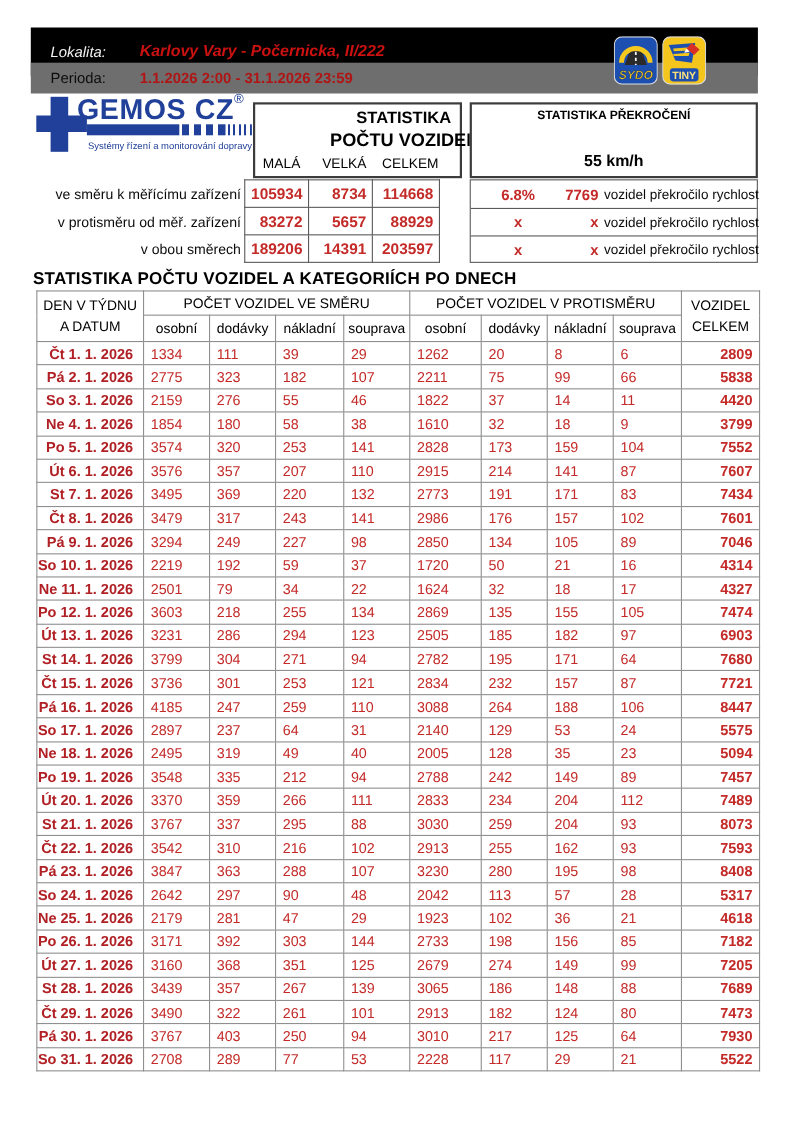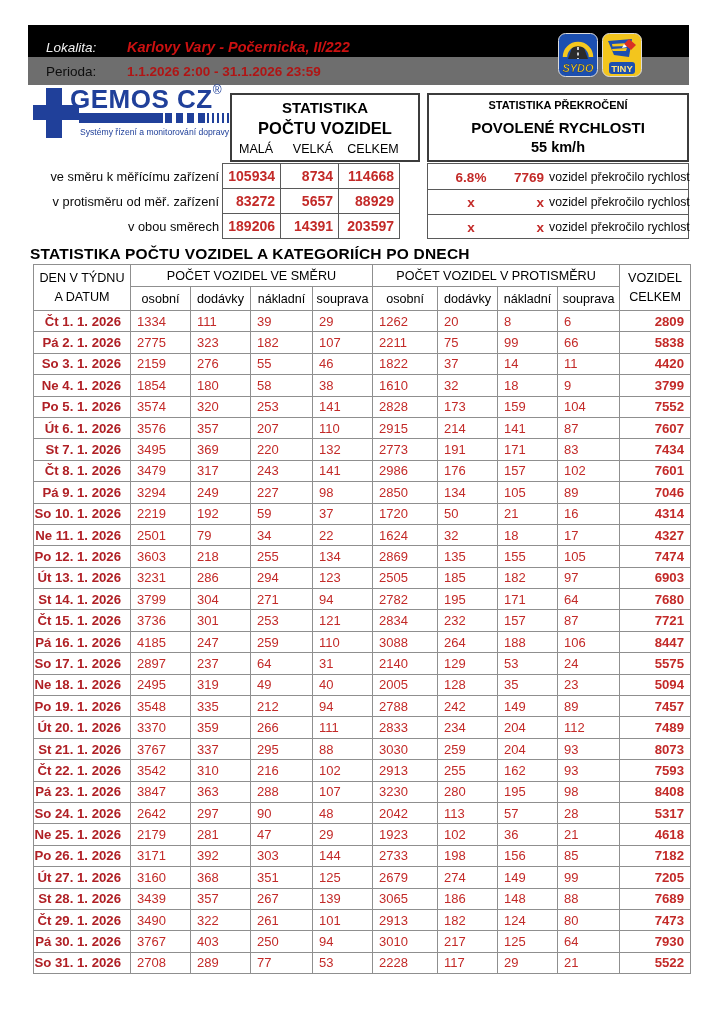--- a/index.html
+++ b/index.html
@@ -30,21 +30,21 @@
   .gemos .g-name { position:absolute; left:37px; top:-4px; font-size:26px; font-weight:bold; color:var(--brand_blue); letter-spacing:0.5px; white-space:nowrap; }
   .gemos .g-reg { font-size:12px; vertical-align:14px; font-weight:normal; }
   .gemos .g-bar-solid { position:absolute; left:46px; top:26px; width:84px; height:10px; background:var(--brand_blue); }
   .gemos .g-bar-dash { position:absolute; left:132px; top:26px; width:40px; height:10px;
       background:repeating-linear-gradient(90deg, var(--brand_blue) 0 7px, transparent 7px 11px); }
   .gemos .g-bar-tick { position:absolute; left:174px; top:26px; width:22px; height:10px;
       background:repeating-linear-gradient(90deg, var(--brand_blue) 0 2px, transparent 2px 5px); }
   .gemos .g-tagline { position:absolute; left:47px; top:40px; font-size:8.6px; color:var(--brand_blue); white-space:nowrap; }
 
   
-  .count-title-box { position:absolute; left:230px; top:93px; width:190px; height:69px; border:2px solid #3c3c3c; background:#fff; }
+  .count-title-box { position:absolute; left:230px; top:93px; width:190px; height:69px; border:2px solid #3c3c3c; background:#fff;padding-left:42px; }
   .count-title-box .t1 { position:absolute; top:4px;  width:100%; text-align:center; font-size:15px; font-weight:bold; color:#000; }
   .count-title-box .t2 { position:absolute; top:24px; width:100%; text-align:center; font-size:16.5px; font-weight:bold; color:#000; }
   .count-col-head { position:absolute; top:47px; transform:translateX(-50%); font-size:12.5px; color:#000; }
 
   .speed-title-box { position:absolute; left:427px; top:93px; width:262px; height:69px; border:2px solid #3c3c3c; background:#fff; }
   .speed-title-box .t1 { position:absolute; top:4px;  width:100%; text-align:center; font-size:11px;  font-weight:bold; color:#000; }
   .speed-title-box .t2 { position:absolute; top:24px; width:100%; text-align:center; font-size:15px;  font-weight:bold; color:#000; }
   .speed-title-box .t3 { position:absolute; top:44px; width:100%; text-align:center; font-size:14.5px; font-weight:bold; color:#000; }
 
   
@@ -121,21 +121,20 @@
   <div class="count-title-box">
     <div class="t1">STATISTIKA</div>
     <div class="t2">POČTU VOZIDEL</div>
     <span class="count-col-head" style="left:24px">MALÁ</span>
     <span class="count-col-head" style="left:81px">VELKÁ</span>
     <span class="count-col-head" style="left:141px">CELKEM</span>
   </div>
 
   <div class="speed-title-box">
     <div class="t1">STATISTIKA PŘEKROČENÍ</div>
-    <div class="t2">POVOLENÉ RYCHLOSTI</div>
     <div class="t3">55 km/h</div>
   </div>
 
   <div class="sum-label" style="top:194px">v protisměru od měř. zařízení</div>
   <div class="sum-label" style="top:169px">ve směru k měřícímu zařízení</div>
   <div class="sum-label" style="top:219px">v obou směrech</div>
 
   <table class="count-grid">
     <colgroup>
         <col style="width:58px">

